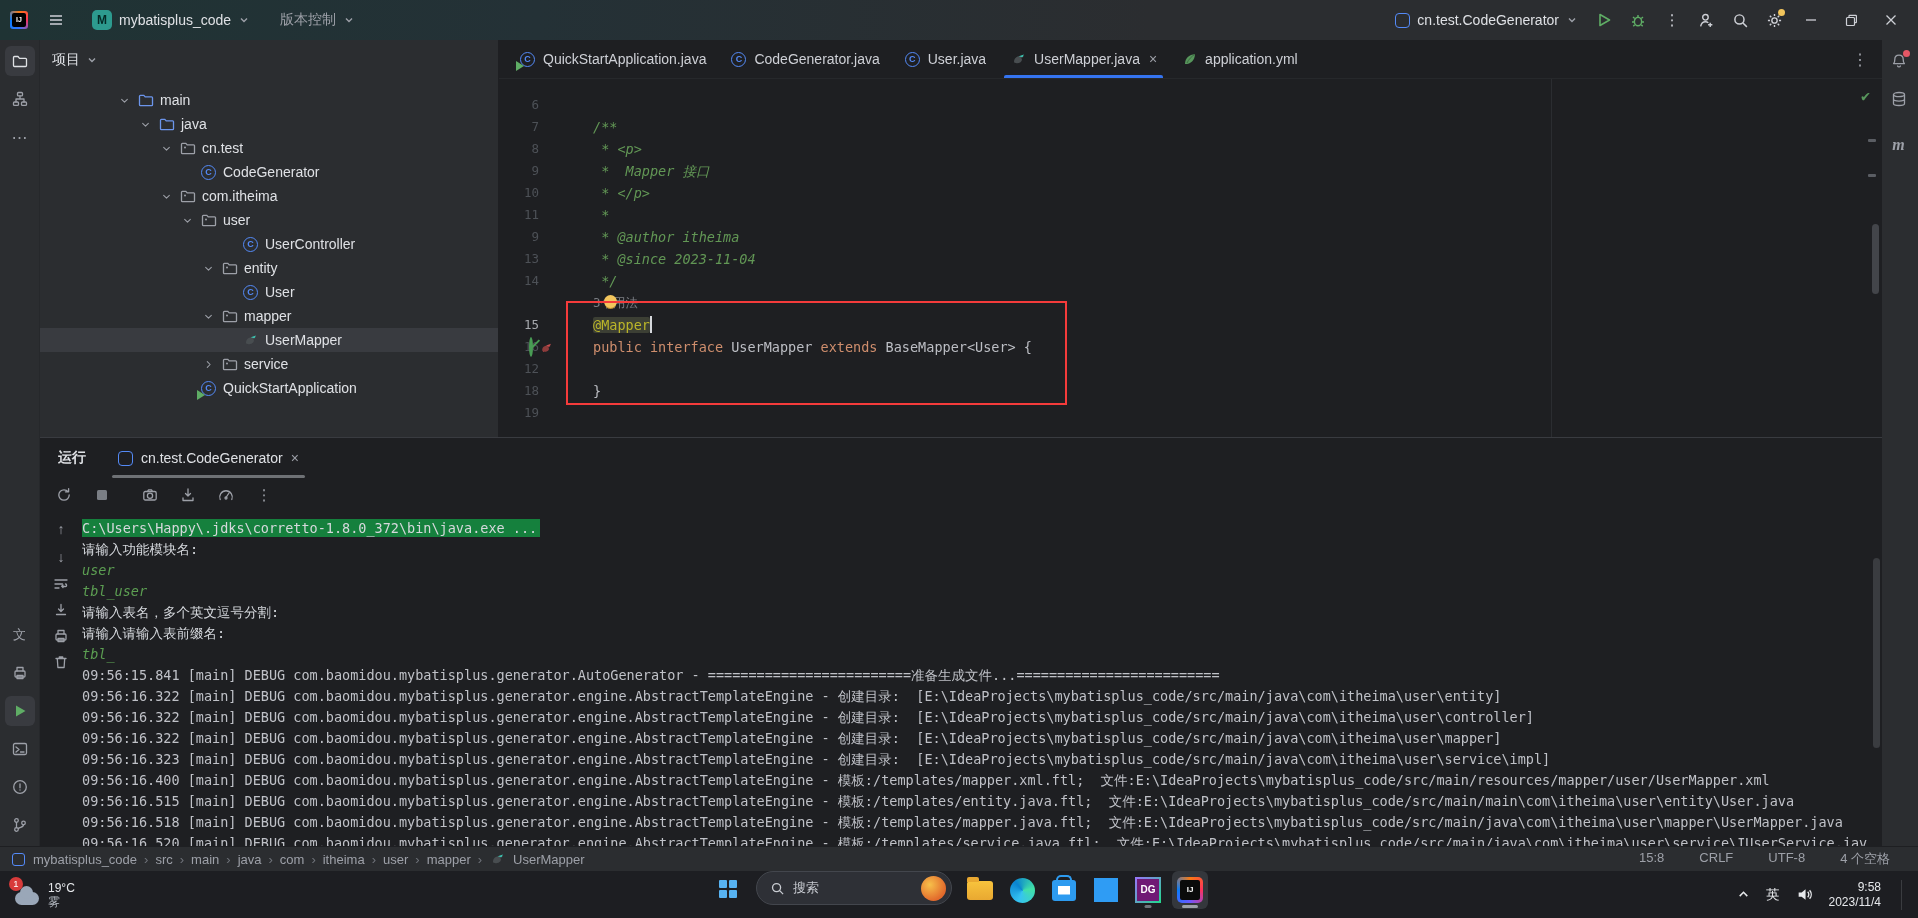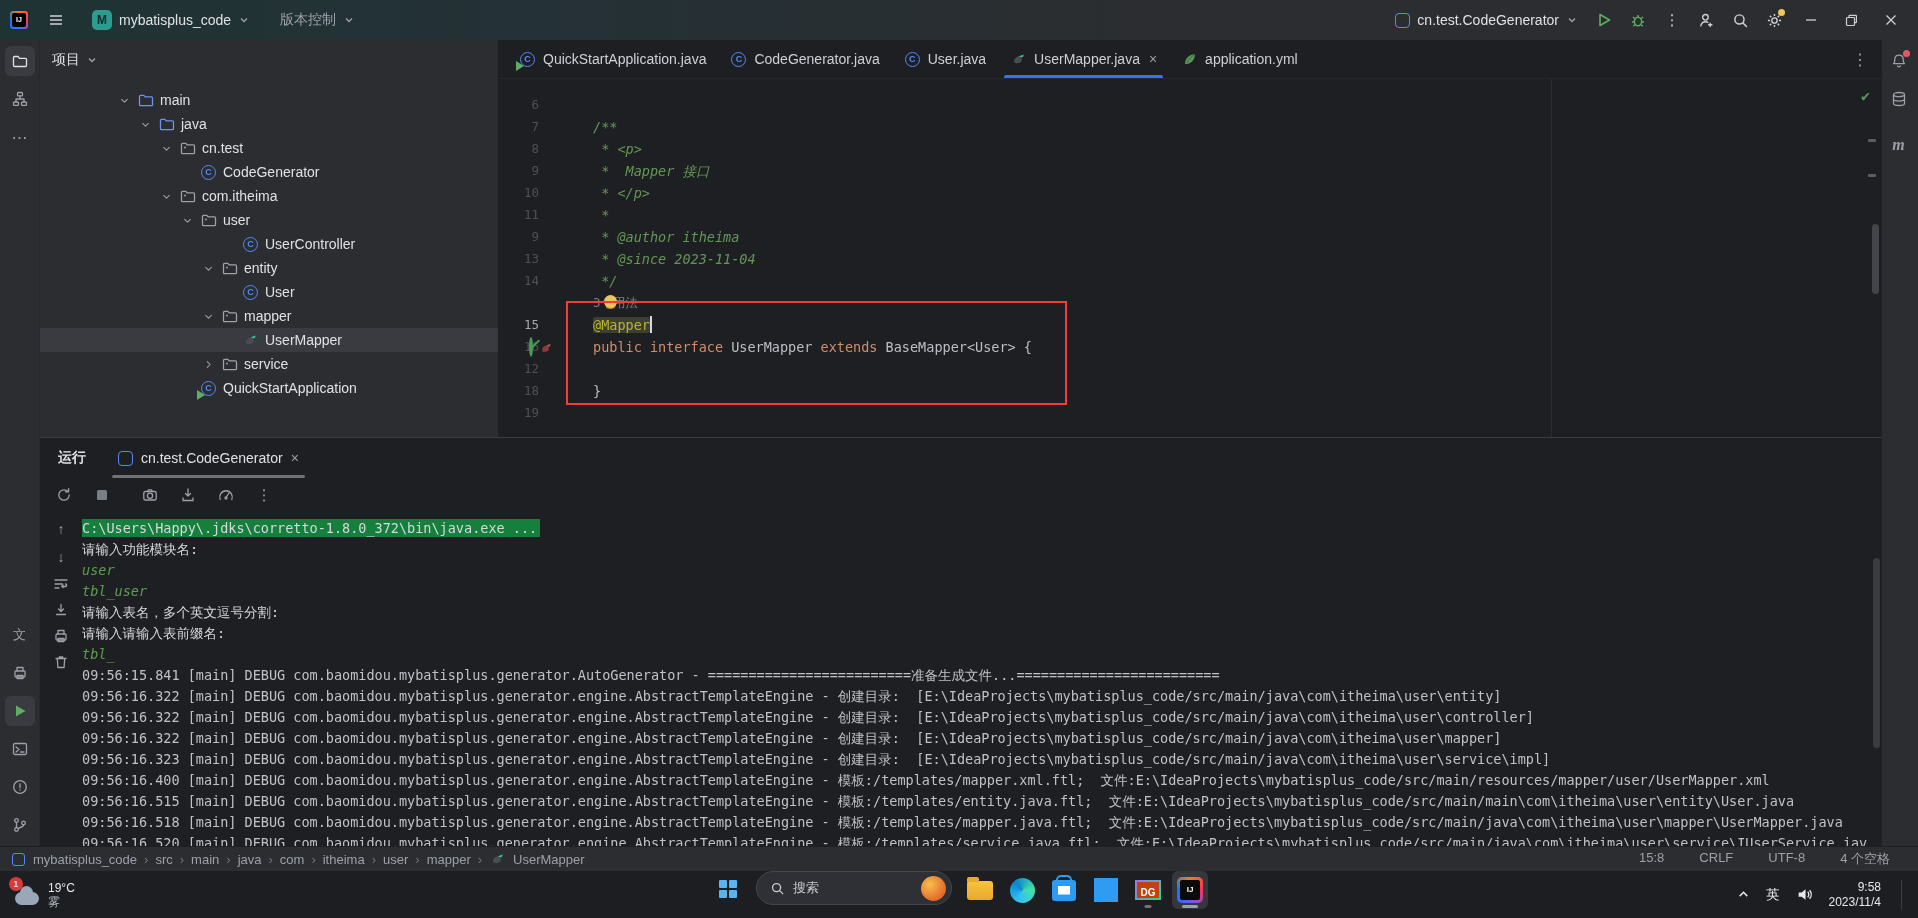--- a/index.html
+++ b/index.html
@@ -153,21 +153,21 @@
   .folder-ic { width:26px; height:19px; background:linear-gradient(#F8C43D,#E9A831); border-radius:3px; position:relative; }
   .folder-ic::before { content:""; position:absolute; left:0; top:-4px; width:12px; height:5px;
     background:#E9A831; border-radius:2px 2px 0 0; }
   .edge-ic { width:25px; height:25px; border-radius:50%;
     background:conic-gradient(from 200deg, #35C3F3, #0A84D0, #41E0A7, #35C3F3); }
   .store-ic { width:24px; height:21px; background:#2D9BF0; border-radius:3px; position:relative; display:grid; place-items:center; }
   .store-ic::before { content:""; position:absolute; top:-5px; width:12px; height:6px; border:2px solid #2D9BF0;
     border-bottom:none; border-radius:5px 5px 0 0; }
   .store-ic i { width:12px; height:9px; background:#fff; clip-path:polygon(0 0,100% 0,100% 100%,0 100%); }
   .vsc-ic { width:24px; height:24px; background:#2F9CF4; clip-path:polygon(70% 0,100% 12%,100% 88%,70% 100%,15% 72%,2% 80%,0 68%,40% 50%,0 32%,2 20%,15% 28%); }
-  .dg-ic { width:26px; height:20px; border-radius:5px; background:#c2410c;
+  .dg-ic { width:26px; height:26px; border-radius:5px; background:#701a75;
     border:2px solid; border-image:linear-gradient(135deg,#9775F8,#22D88F) 1; color:#fff;
     font:700 10px/22px "Liberation Sans",sans-serif; text-align:center; }
   .ij-ic { width:26px; height:26px; border-radius:5px; background:conic-gradient(#f97a12,#fe315d,#6b57ff,#087cfa,#f97a12);
     display:grid; place-items:center; }
   .ij-ic i { width:20px; height:20px; background:#0b0b0b; border-radius:2px; color:#fff;
     font:700 8px/20px "Liberation Sans",sans-serif; text-align:center; font-style:normal; }
   .tb-tray { margin-left:auto; display:flex; align-items:center; gap:16px; padding-right:14px; color:#E6E8EB; }
   .tray-time { text-align:right; font-size:12px; line-height:15px; }
   .ime { font-size:13.5px; }
   .edge-strip { width:3px; height:30px; border-left:1px solid #3A3C40; margin-left:4px; }

